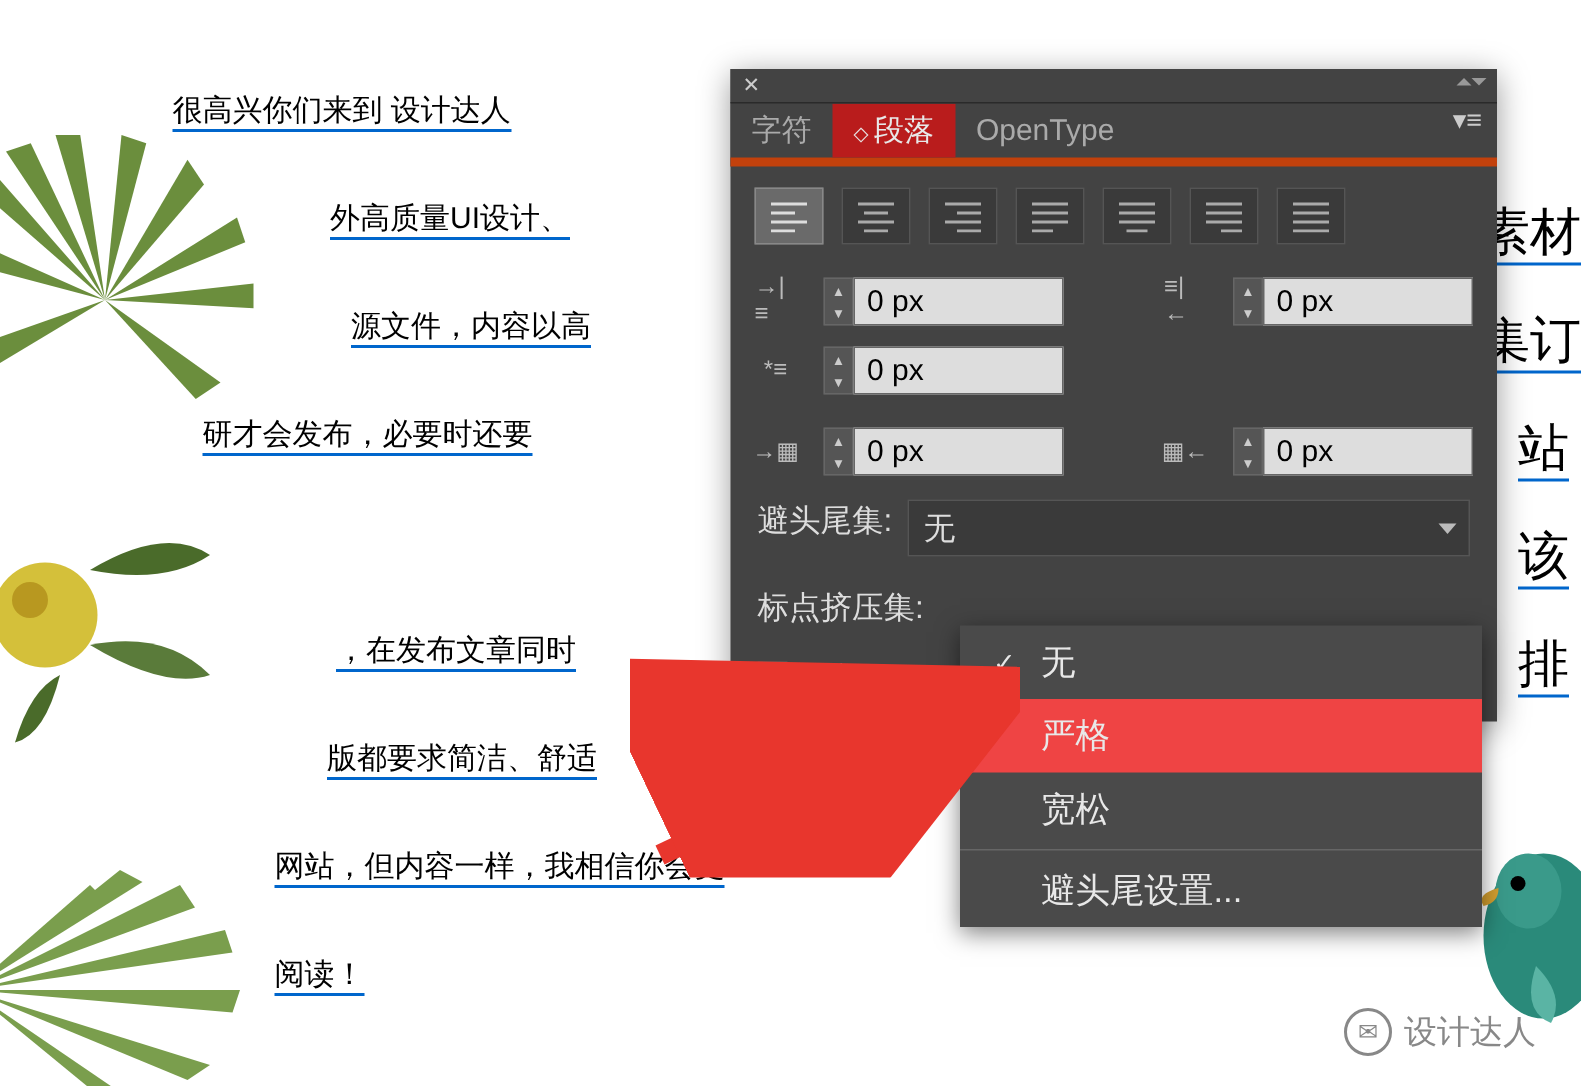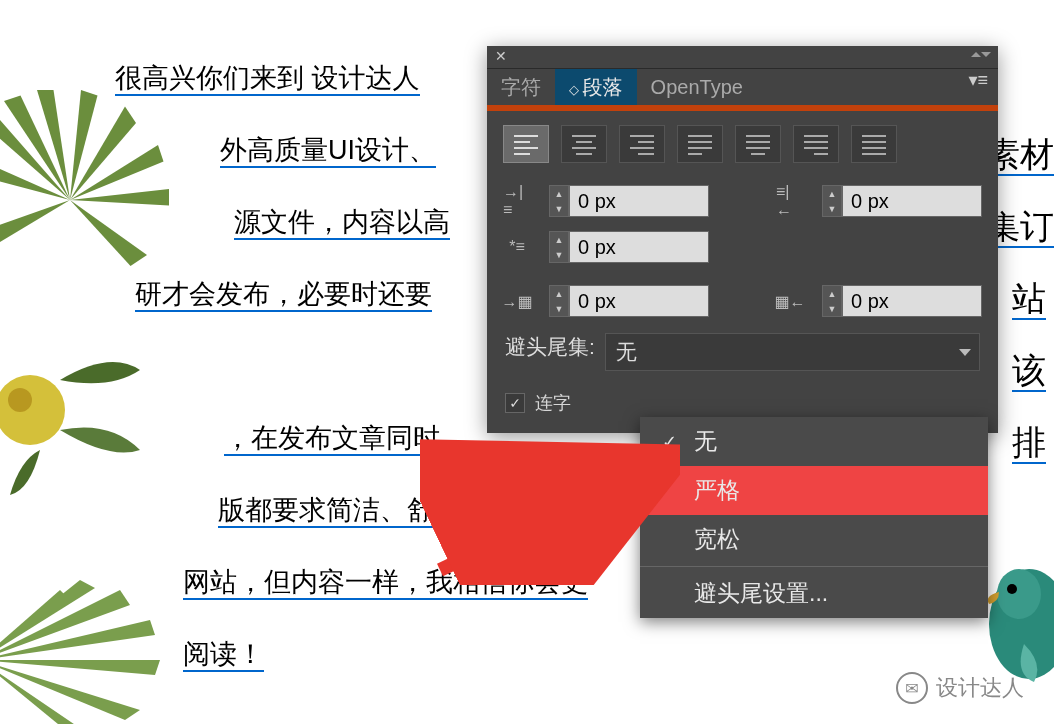--- a/index.html
+++ b/index.html
@@ -1,32 +1,32 @@
 <!DOCTYPE html>
 <html><head>
 <meta charset="utf-8">
 <style>
 body{margin:0;font-family:sans-serif;background:#fff;width:1054px;height:724px;position:relative;overflow:hidden}
 .canvas{position:absolute;left:0;top:0;right:0;bottom:0}
-.bgtext{position:absolute;font-size:27px;color:#000;white-space:nowrap}
+.bgtext{position:absolute;font-size:20px;color:#000;white-space:nowrap}
 .bgtext span{border-bottom:2px solid #0066cc;padding-bottom:1px}
 .rtext{position:absolute;right:0;font-size:34px;color:#000}
 .rtext span{border-bottom:2px solid #0066cc;padding-bottom:1px}
 
 .panel{position:absolute;left:487px;top:46px;width:511px;background:#434343;color:#d6d6d6;font-size:18px;box-shadow:0 4px 20px rgba(0,0,0,.4)}
 .titlebar{height:22px;background:#434343;border-bottom:1px solid #2a2a2a;position:relative}
 .close-x{position:absolute;left:8px;top:2px;color:#ccc;font-size:14px;cursor:pointer}
 .collapse{position:absolute;right:10px;top:6px;width:14px;height:8px}
 .collapse:before,.collapse:after{content:"";position:absolute;width:0;height:0;border-left:5px solid transparent;border-right:5px solid transparent}
 .collapse:before{border-bottom:5px solid #999;left:-3px}
 .collapse:after{border-top:5px solid #999;right:-3px}
 
 .tabs{display:flex;align-items:flex-start;height:36px;background:#434343;border-bottom:6px solid #c2410c}
 .tab{padding:0 14px;height:36px;line-height:36px;color:#aaa;cursor:pointer;font-size:20px}
-.tab.active{background:#0c4a6e;color:#e8e8e8}
+.tab.active{background:#b91c1c;color:#e8e8e8}
 .tabmenu{margin-left:auto;padding:0 10px;color:#ccc;cursor:pointer}
 
 .alignrow{display:flex;gap:12px;padding:14px 16px}
 .abtn{width:44px;height:36px;background:#3a3a3a;border:1px solid #555;display:flex;align-items:center;justify-content:center;cursor:pointer}
 .abtn.active{background:#6a6a6a;border-color:#888}
 .abtn svg{width:28px;height:22px}
 
 .row{display:flex;padding:6px 16px;gap:18px;align-items:center}
 .ficon{width:28px;color:#bbb;font-size:16px;display:flex;align-items:center;justify-content:center}
 .spin{display:flex}
@@ -265,20 +265,23 @@
     </div>
   </div>
 
   <div class="selrow">
     <div class="sellabel">避头尾集:</div>
     <div class="sel">
         <span>无</span>
         <span class="selarrow"></span>
       </div>
   </div>
+  <div class="selrow">
+    <div class="sellabel">标点挤压集:</div>
+  </div>
   <div class="chk">
     <div class="chkbox">✓</div>
     <div>连字</div>
   </div>
 </div>
 
 <div class="dropdown">
   <div class="ddi">
       <span class="chk-mark">✓</span>
       <span>无</span>

